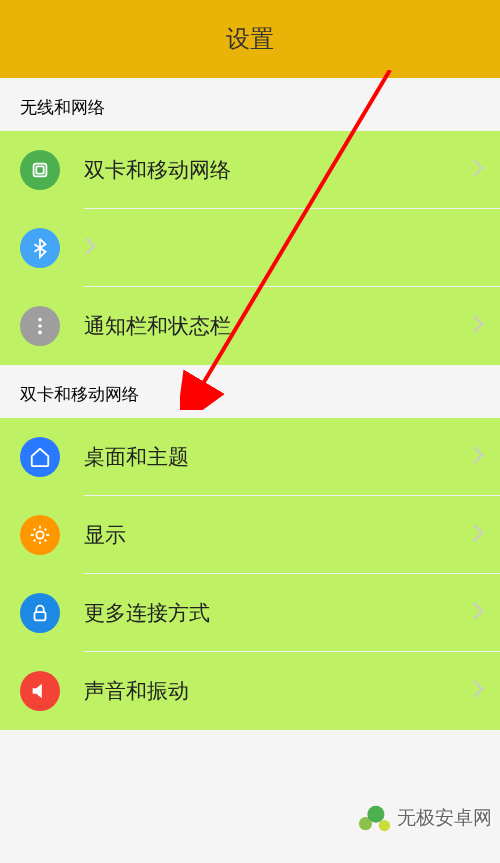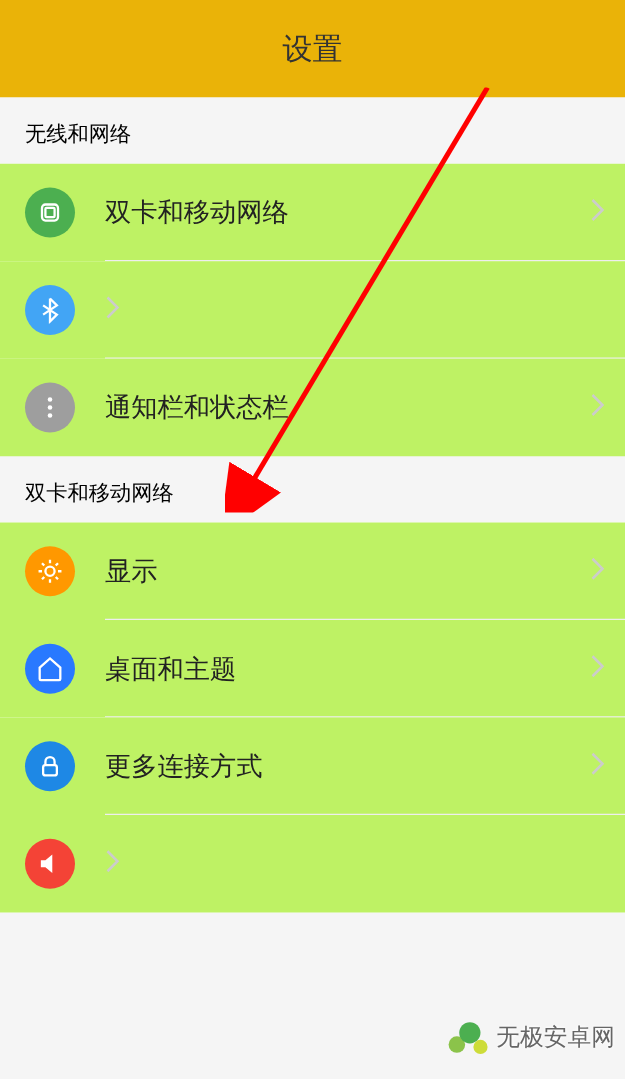--- a/index.html
+++ b/index.html
@@ -82,21 +82,21 @@
     .arrow-annotation {
       position: absolute;
       top: 70px;
       left: 180px;
       pointer-events: none;
       z-index: 10;
     }
     .watermark {
       position: absolute;
       right: 8px;
-      bottom: 16px;
+      bottom: 28px;
       display: flex;
       align-items: center;
       gap: 6px;
       z-index: 20;
     }
     .wm-logo {
       width: 34px;
       height: 34px;
     }
     .wm-text {
@@ -161,41 +161,41 @@
     </span>
   </div>
 
 </div>
 
 <div class="section-header">双卡和移动网络</div>
 <div class="list">
 
 
   <div class="list-item">
+    <div class="icon-circle c-blue3">
+      <svg viewBox="0 0 24 24" fill="none" stroke="#fff" stroke-width="2">
+          <path d="M3 11l9-8 9 8v10a1 1 0 0 1-1 1H4a1 1 0 0 1-1-1z"></path>
+        </svg>
+    </div>
+    <span class="item-label">桌面和主题</span>
+    <span class="chevron">
+      <svg viewBox="0 0 12 20" fill="none" stroke="currentColor" stroke-width="2">
+          <path d="M2 2l8 8-8 8"></path>
+        </svg>
+    </span>
+  </div>
+
+  <div class="list-item">
     <div class="icon-circle c-orange">
       <svg viewBox="0 0 24 24" fill="none" stroke="#fff" stroke-width="2">
           <circle cx="12" cy="12" r="4"></circle>
           <path d="M12 2v3M12 19v3M2 12h3M19 12h3M5 5l2 2M17 17l2 2M19 5l-2 2M5 19l2-2"></path>
         </svg>
     </div>
     <span class="item-label">显示</span>
-    <span class="chevron">
-      <svg viewBox="0 0 12 20" fill="none" stroke="currentColor" stroke-width="2">
-          <path d="M2 2l8 8-8 8"></path>
-        </svg>
-    </span>
-  </div>
-
-  <div class="list-item">
-    <div class="icon-circle c-blue3">
-      <svg viewBox="0 0 24 24" fill="none" stroke="#fff" stroke-width="2">
-          <path d="M3 11l9-8 9 8v10a1 1 0 0 1-1 1H4a1 1 0 0 1-1-1z"></path>
-        </svg>
-    </div>
-    <span class="item-label">桌面和主题</span>
     <span class="chevron">
       <svg viewBox="0 0 12 20" fill="none" stroke="currentColor" stroke-width="2">
           <path d="M2 2l8 8-8 8"></path>
         </svg>
     </span>
   </div>
 
   <div class="list-item">
     <div class="icon-circle c-blue4">
       <svg viewBox="0 0 24 24" fill="none" stroke="#fff" stroke-width="2">
@@ -210,20 +210,21 @@
         </svg>
     </span>
   </div>
 
   <div class="list-item">
     <div class="icon-circle c-red">
       <svg viewBox="0 0 24 24" fill="#fff">
           <path d="M4 9v6h4l6 5V4L8 9H4z"></path>
         </svg>
     </div>
+    <span class="item-label">声音和振动</span>
     <span class="chevron">
       <svg viewBox="0 0 12 20" fill="none" stroke="currentColor" stroke-width="2">
           <path d="M2 2l8 8-8 8"></path>
         </svg>
     </span>
   </div>
 
 </div>
 
 <svg class="arrow-annotation" width="230" height="340" viewBox="0 0 230 340">

